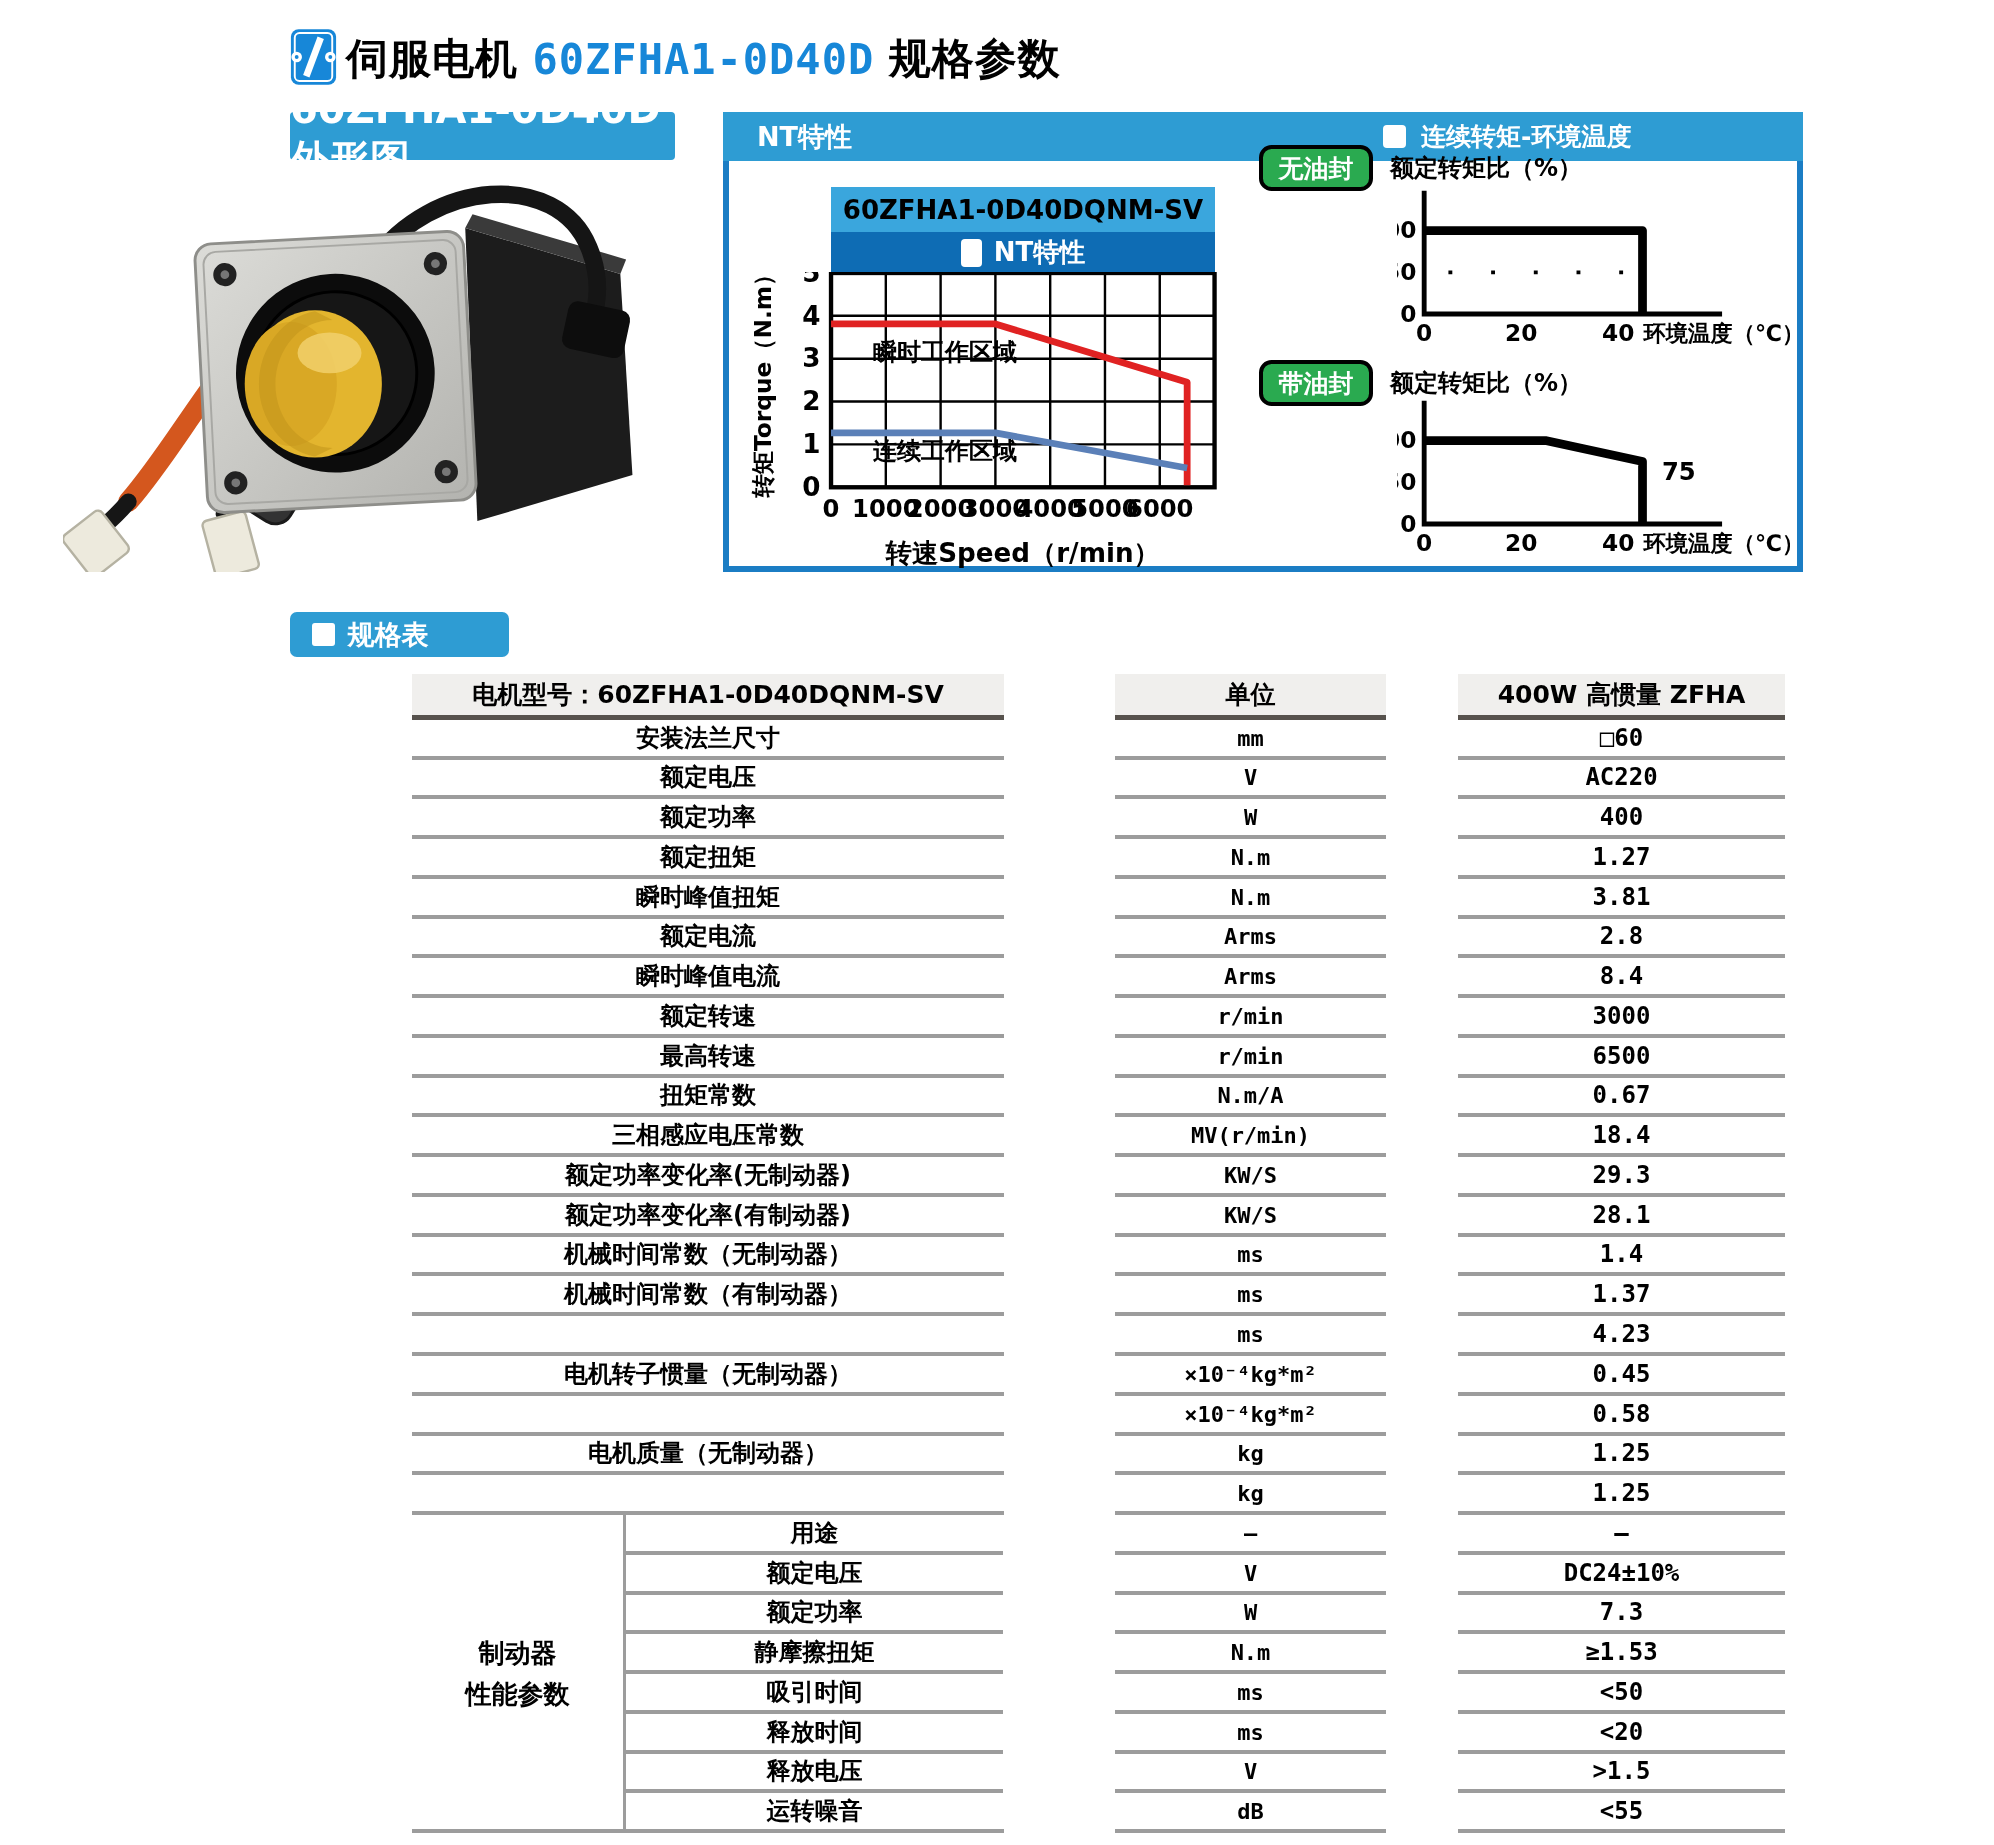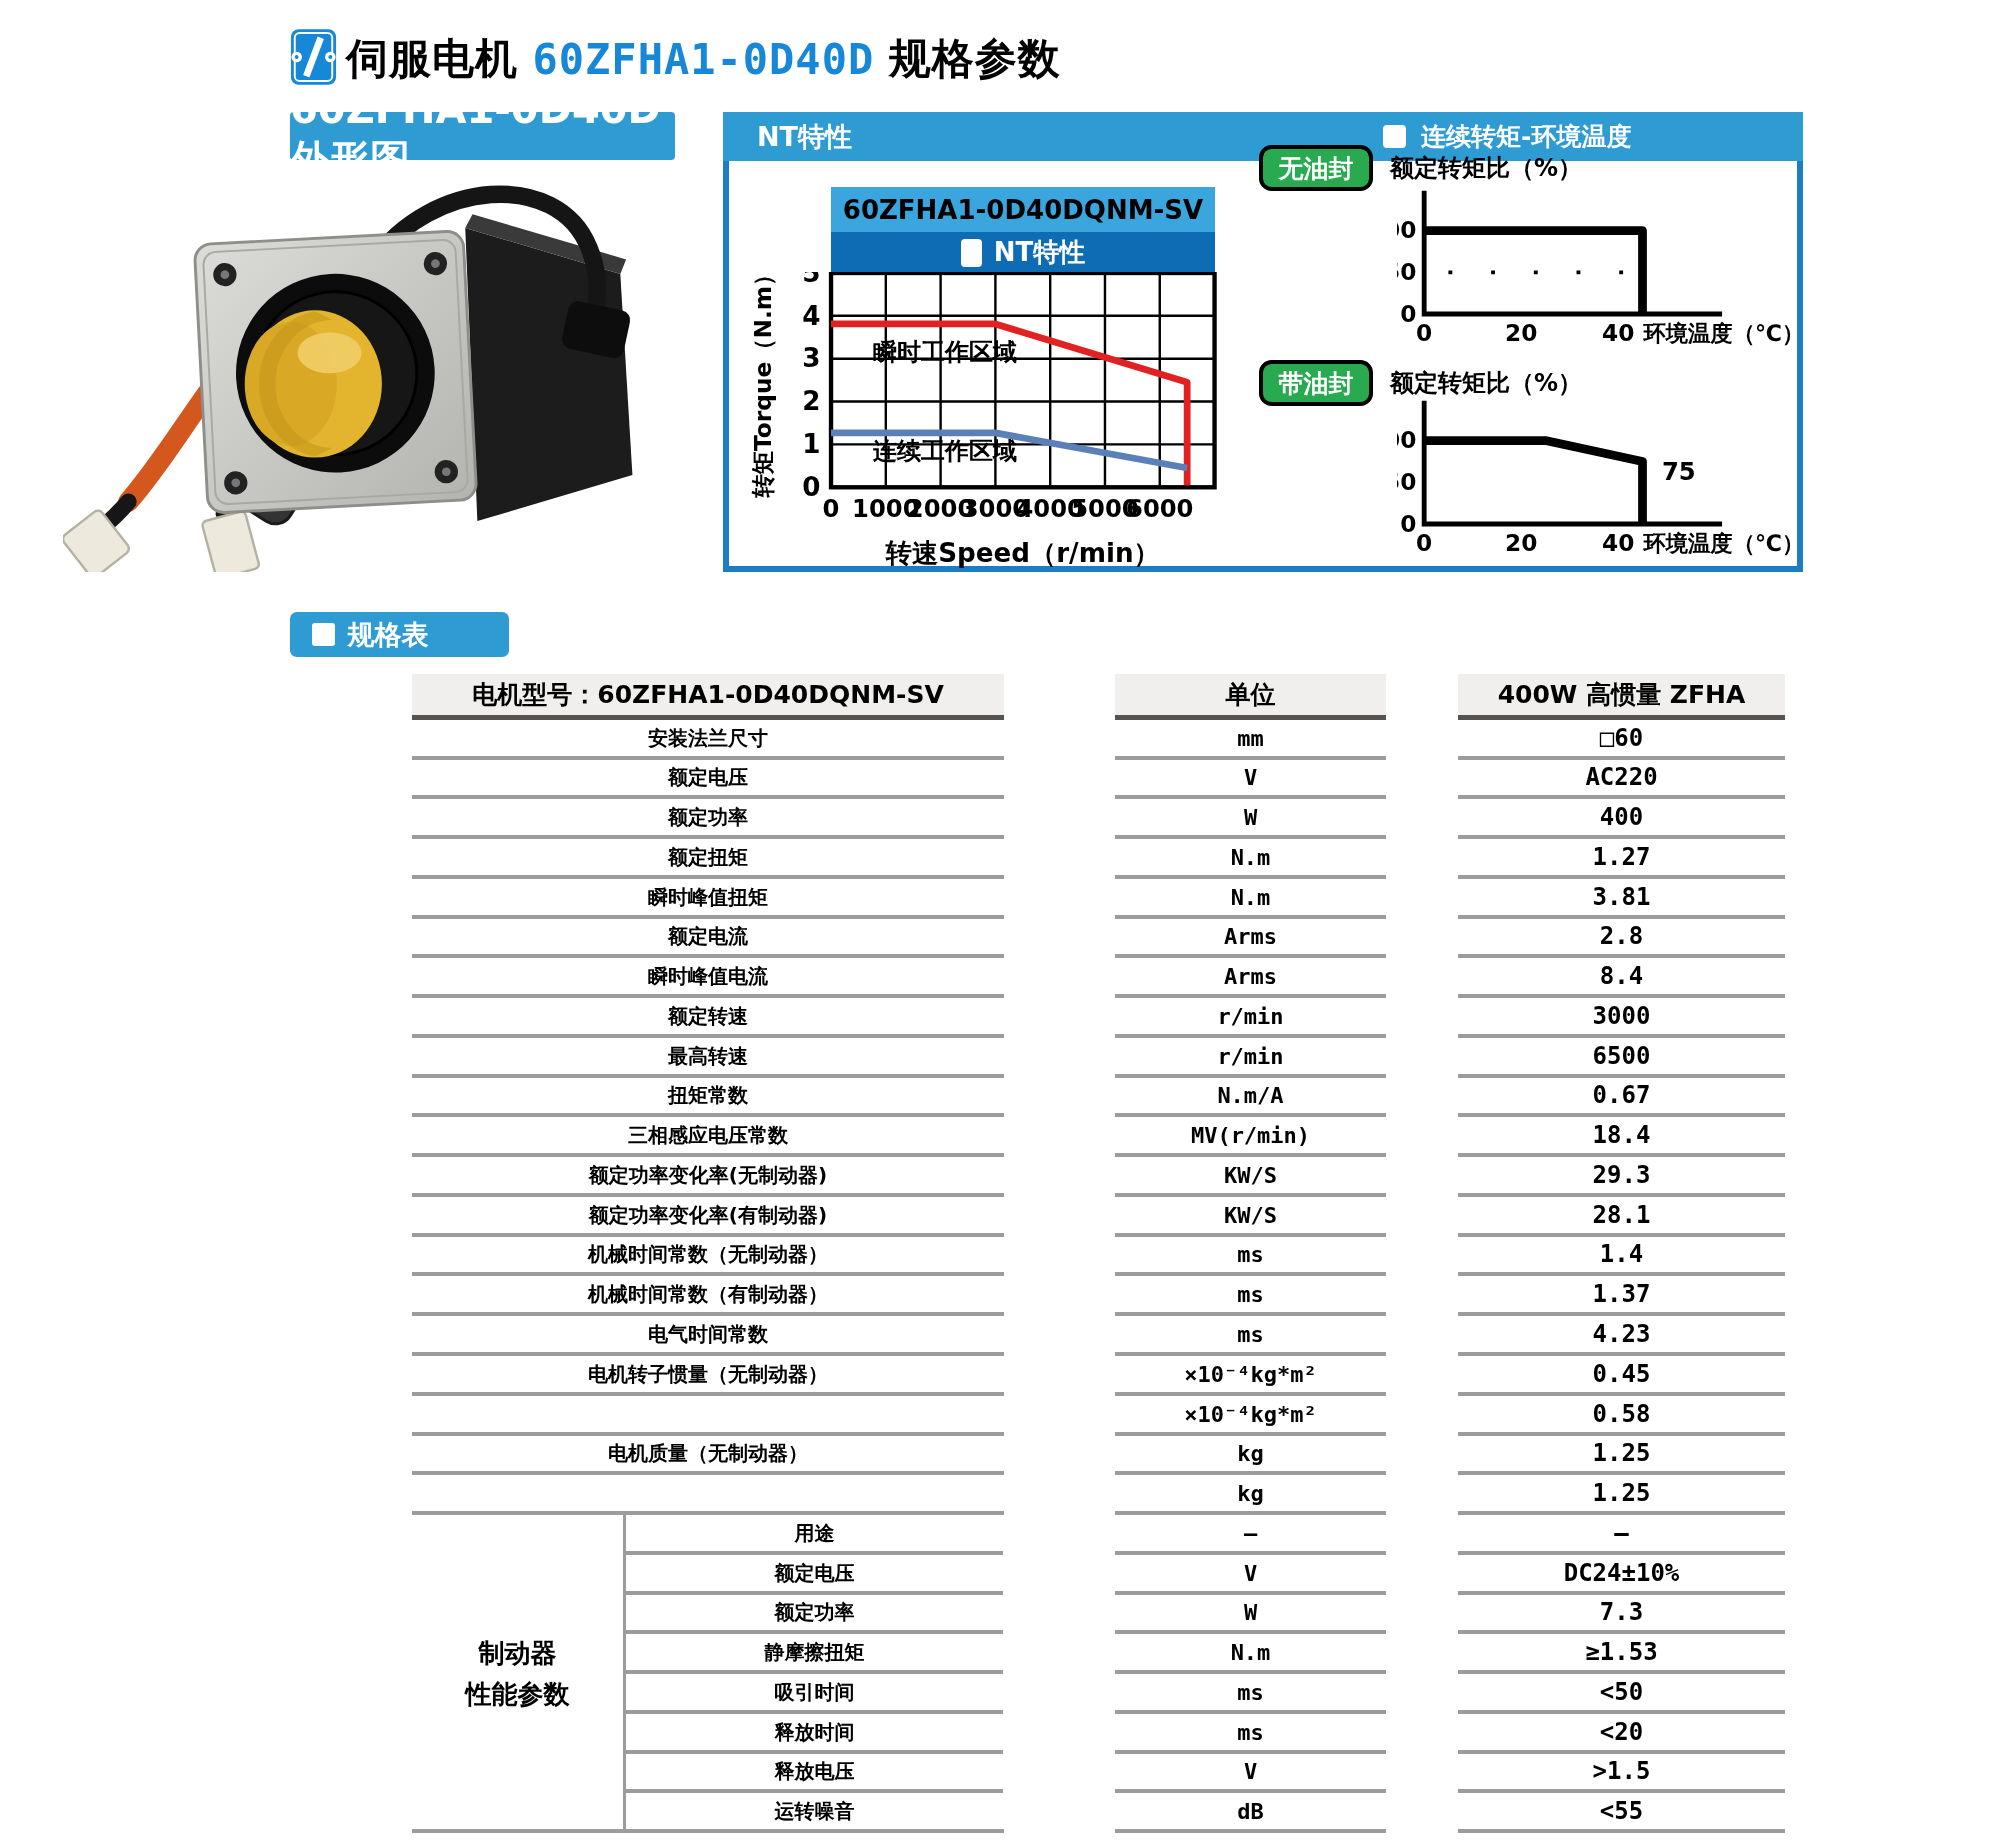--- a/index.html
+++ b/index.html
@@ -30,21 +30,21 @@
   
   .spec-badge{left:290px;top:612px;width:219px;height:45px;background:#2e9cd3;border-radius:6.8px;
               display:flex;align-items:center;gap:12.6px;padding-left:22px;box-sizing:border-box;
               color:#fff;font-size:27px;font-weight:bold;}
   
   #spec-table{left:412px;top:674px;width:1373px;height:1171px;}
   .th-block{top:0;height:41px;background:#f0efed;font-size:25px;font-weight:bold;}
   .th-sep{top:41px;height:4.8px;background:#57524d;}
   .t-row{position:absolute;width:1373px;height:40px;}
   .t-cell{position:absolute;top:0;height:36px;display:flex;align-items:center;justify-content:center;}
-  .t-name{font-size:20px;font-weight:bold;}
+  .t-name{font-size:24px;font-weight:bold;}
   .t-unit{font-size:22px;font-weight:bold;font-family:"DejaVu Sans Mono","Liberation Mono",monospace;}
   .t-val{font-size:24px;font-weight:bold;font-family:"DejaVu Sans Mono","Liberation Mono",monospace;}
   .t-sep{position:absolute;height:3.9px;background:#9c9c9c;top:36px;}
   #brake-vline{left:211px;top:841px;width:3.4px;height:318px;background:#9c9c9c;}
   #brake-label{left:0;top:959px;width:211px;text-align:center;font-size:26px;font-weight:bold;line-height:41px;}
   svg text{font-family:"DejaVu Sans","Liberation Sans",sans-serif;}
 </style>
 </head>
 <body>
 
@@ -317,21 +317,20 @@
         </div>
         <div class="t-row" style="top: 602px;">
           <div class="t-cell t-name" style="left: 0px; width: 592px;">机械时间常数（有制动器）</div>
           <div class="t-cell t-unit" style="left: 703px; width: 271px;">ms</div>
           <div class="t-cell t-val" style="left: 1046px; width: 327px;">1.37</div>
           <div class="t-sep" style="left: 0px; width: 592px;"></div>
           <div class="t-sep" style="left: 703px; width: 271px;"></div>
           <div class="t-sep" style="left: 1046px; width: 327px;"></div>
         </div>
         <div class="t-row" style="top: 642px;">
-          <div class="t-cell t-name" style="left: 0px; width: 592px;">电气时间常数</div>
           <div class="t-cell t-unit" style="left: 703px; width: 271px;">ms</div>
           <div class="t-cell t-val" style="left: 1046px; width: 327px;">4.23</div>
           <div class="t-sep" style="left: 0px; width: 592px;"></div>
           <div class="t-sep" style="left: 703px; width: 271px;"></div>
           <div class="t-sep" style="left: 1046px; width: 327px;"></div>
         </div>
         <div class="t-row" style="top: 682px;">
           <div class="t-cell t-name" style="left: 0px; width: 592px;">电机转子惯量（无制动器）</div>
           <div class="t-cell t-unit" style="left: 703px; width: 271px;">×10⁻⁴kg*m²</div>
           <div class="t-cell t-val" style="left: 1046px; width: 327px;">0.45</div>

